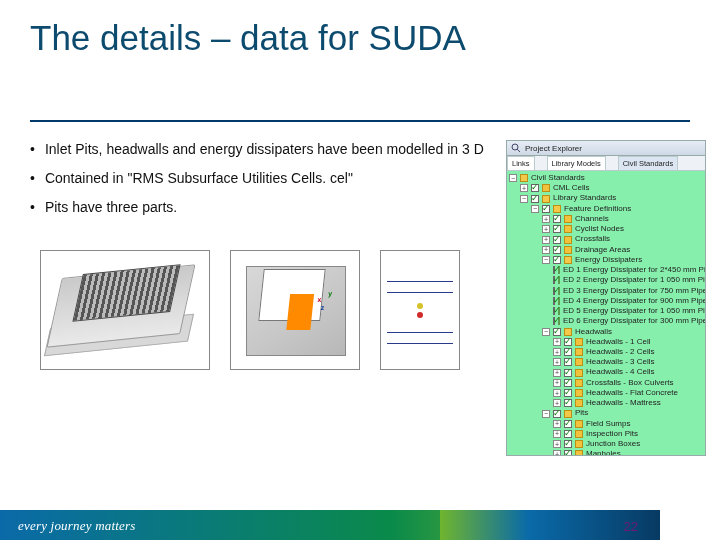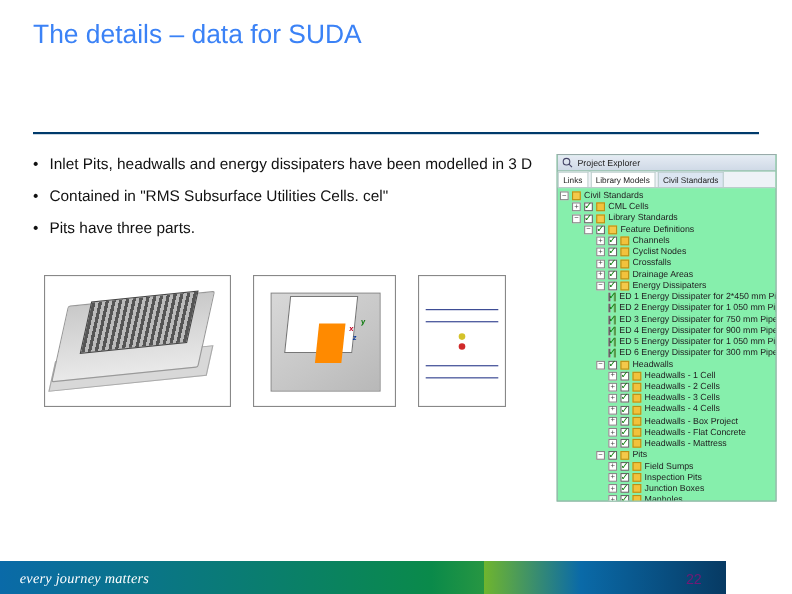--- a/index.html
+++ b/index.html
@@ -1,18 +1,18 @@
 <!DOCTYPE html>
 <html><head>
 <meta charset="utf-8">
 <style>
   * { box-sizing: border-box; margin: 0; padding: 0; }
   html, body { width: 720px; height: 540px; font-family: Arial, Helvetica, sans-serif; background: #fff; overflow: hidden; }
   .slide { position: relative; width: 720px; height: 540px; }
-  .title { position: absolute; left: 30px; top: 18px; font-size: 24px; color: #3b82f6; font-weight: 400; }
+  .title { position: absolute; left: 30px; top: 18px; font-size: 35px; color: #0c4a6e; font-weight: 400; }
   .rule { position: absolute; left: 30px; top: 120px; width: 660px; height: 2px; background: #003a6b; }
   .bullets { position: absolute; left: 30px; top: 140px; width: 460px; font-size: 14px; color: #111; line-height: 1.35; }
   .bullets li { list-style: none; margin-bottom: 10px; display: flex; }
   .bullets li::before { content: "•"; color: #111; margin-right: 10px; }
   .figs { position: absolute; left: 40px; top: 250px; display: flex; gap: 20px; align-items: flex-start; }
   .fig { border: 1px solid #888; background: #fff; }
   .fig1 { width: 170px; height: 120px; position: relative; }
   .fig2 { width: 130px; height: 120px; position: relative; }
   .fig3 { width: 80px; height: 120px; position: relative; padding-top: 20px; }
   
@@ -23,21 +23,21 @@
   .box-outer { position: absolute; left: 15px; top: 15px; width: 100px; height: 90px; background: linear-gradient(145deg,#d8d8d8 0%, #c6c6c6 60%, #b8b8b8 100%); border:1px solid #888;}
   .box-inner { position: absolute; left: 30px; top: 18px; width: 62px; height: 52px; background:#fff; border:1px solid #777; transform: skewX(-6deg);}
   .box-panel { position:absolute; left:28px; top:24px; width:24px; height:36px; background:#ff8a00;}
   .box-label { position:absolute; font-size:7px; font-weight:bold;}
   
   .f3line { height:1px; background:#2a3a8a; margin:10px 6px; }
   .dot { width:6px; height:6px; border-radius:50%; margin:3px auto;}
   
   .panel { position: absolute; right: 14px; top: 140px; width: 200px; height: 316px; border:1px solid #9aa; background:#86efac; font-size: 8px; color:#222; overflow:hidden;}
   .panel-head { background: linear-gradient(#e6ecf4,#cfd9e6); border-bottom:1px solid #9aa; padding:2px 4px; display:flex; align-items:center; gap:4px;}
-  .panel-tabs { display:flex; gap:2px; background:#eef2f7; border-bottom:1px solid #bcc; font-size:7.5px;}
+  .panel-tabs { display:flex; gap:12px; background:#eef2f7; border-bottom:1px solid #bcc; font-size:7.5px;}
   .panel-tabs span { padding:2px 4px; border:1px solid #bcc; border-bottom:none; background:#fff;}
   .panel-tabs span:last-child { background:#dce6f2; }
   .tree { padding:2px 2px 2px 2px; line-height: 1.28; }
   .tree ul { list-style:none; padding-left: 11px; }
   .node { display:flex; align-items:center; gap:3px; white-space:nowrap; }
   .exp { display:inline-flex; width:8px; height:8px; border:1px solid #888; align-items:center; justify-content:center; font-size:7px; line-height:7px; color:#444; background:#fff;}
   .chk { display:inline-block; width:8px; height:8px; border:1px solid #666; background:#fff; position:relative;}
   .chk.c::after { content:"✓"; position:absolute; left:-1px; top:-3px; font-size:9px; color:#0a7a0a;}
   .ic { width:8px; height:8px; display:inline-block; background:#f4c94a; border:1px solid #b99015;}
   .ic.closed { background:#f2c23c; }
@@ -262,21 +262,21 @@
                           <span class="chk c"></span>
                           <span class="ic closed"></span>
                           <span>Headwalls - 4 Cells</span>
                         </div>
                       </li>
                     <li>
                         <div class="node">
                           <span class="exp">+</span>
                           <span class="chk c"></span>
                           <span class="ic closed"></span>
-                          <span>Headwalls - Box Project</span>
+                          <span>Crossfalls - Box Culverts</span>
                         </div>
                       </li>
                     <li>
                         <div class="node">
                           <span class="exp">+</span>
                           <span class="chk c"></span>
                           <span class="ic closed"></span>
                           <span>Headwalls - Flat Concrete</span>
                         </div>
                       </li>

